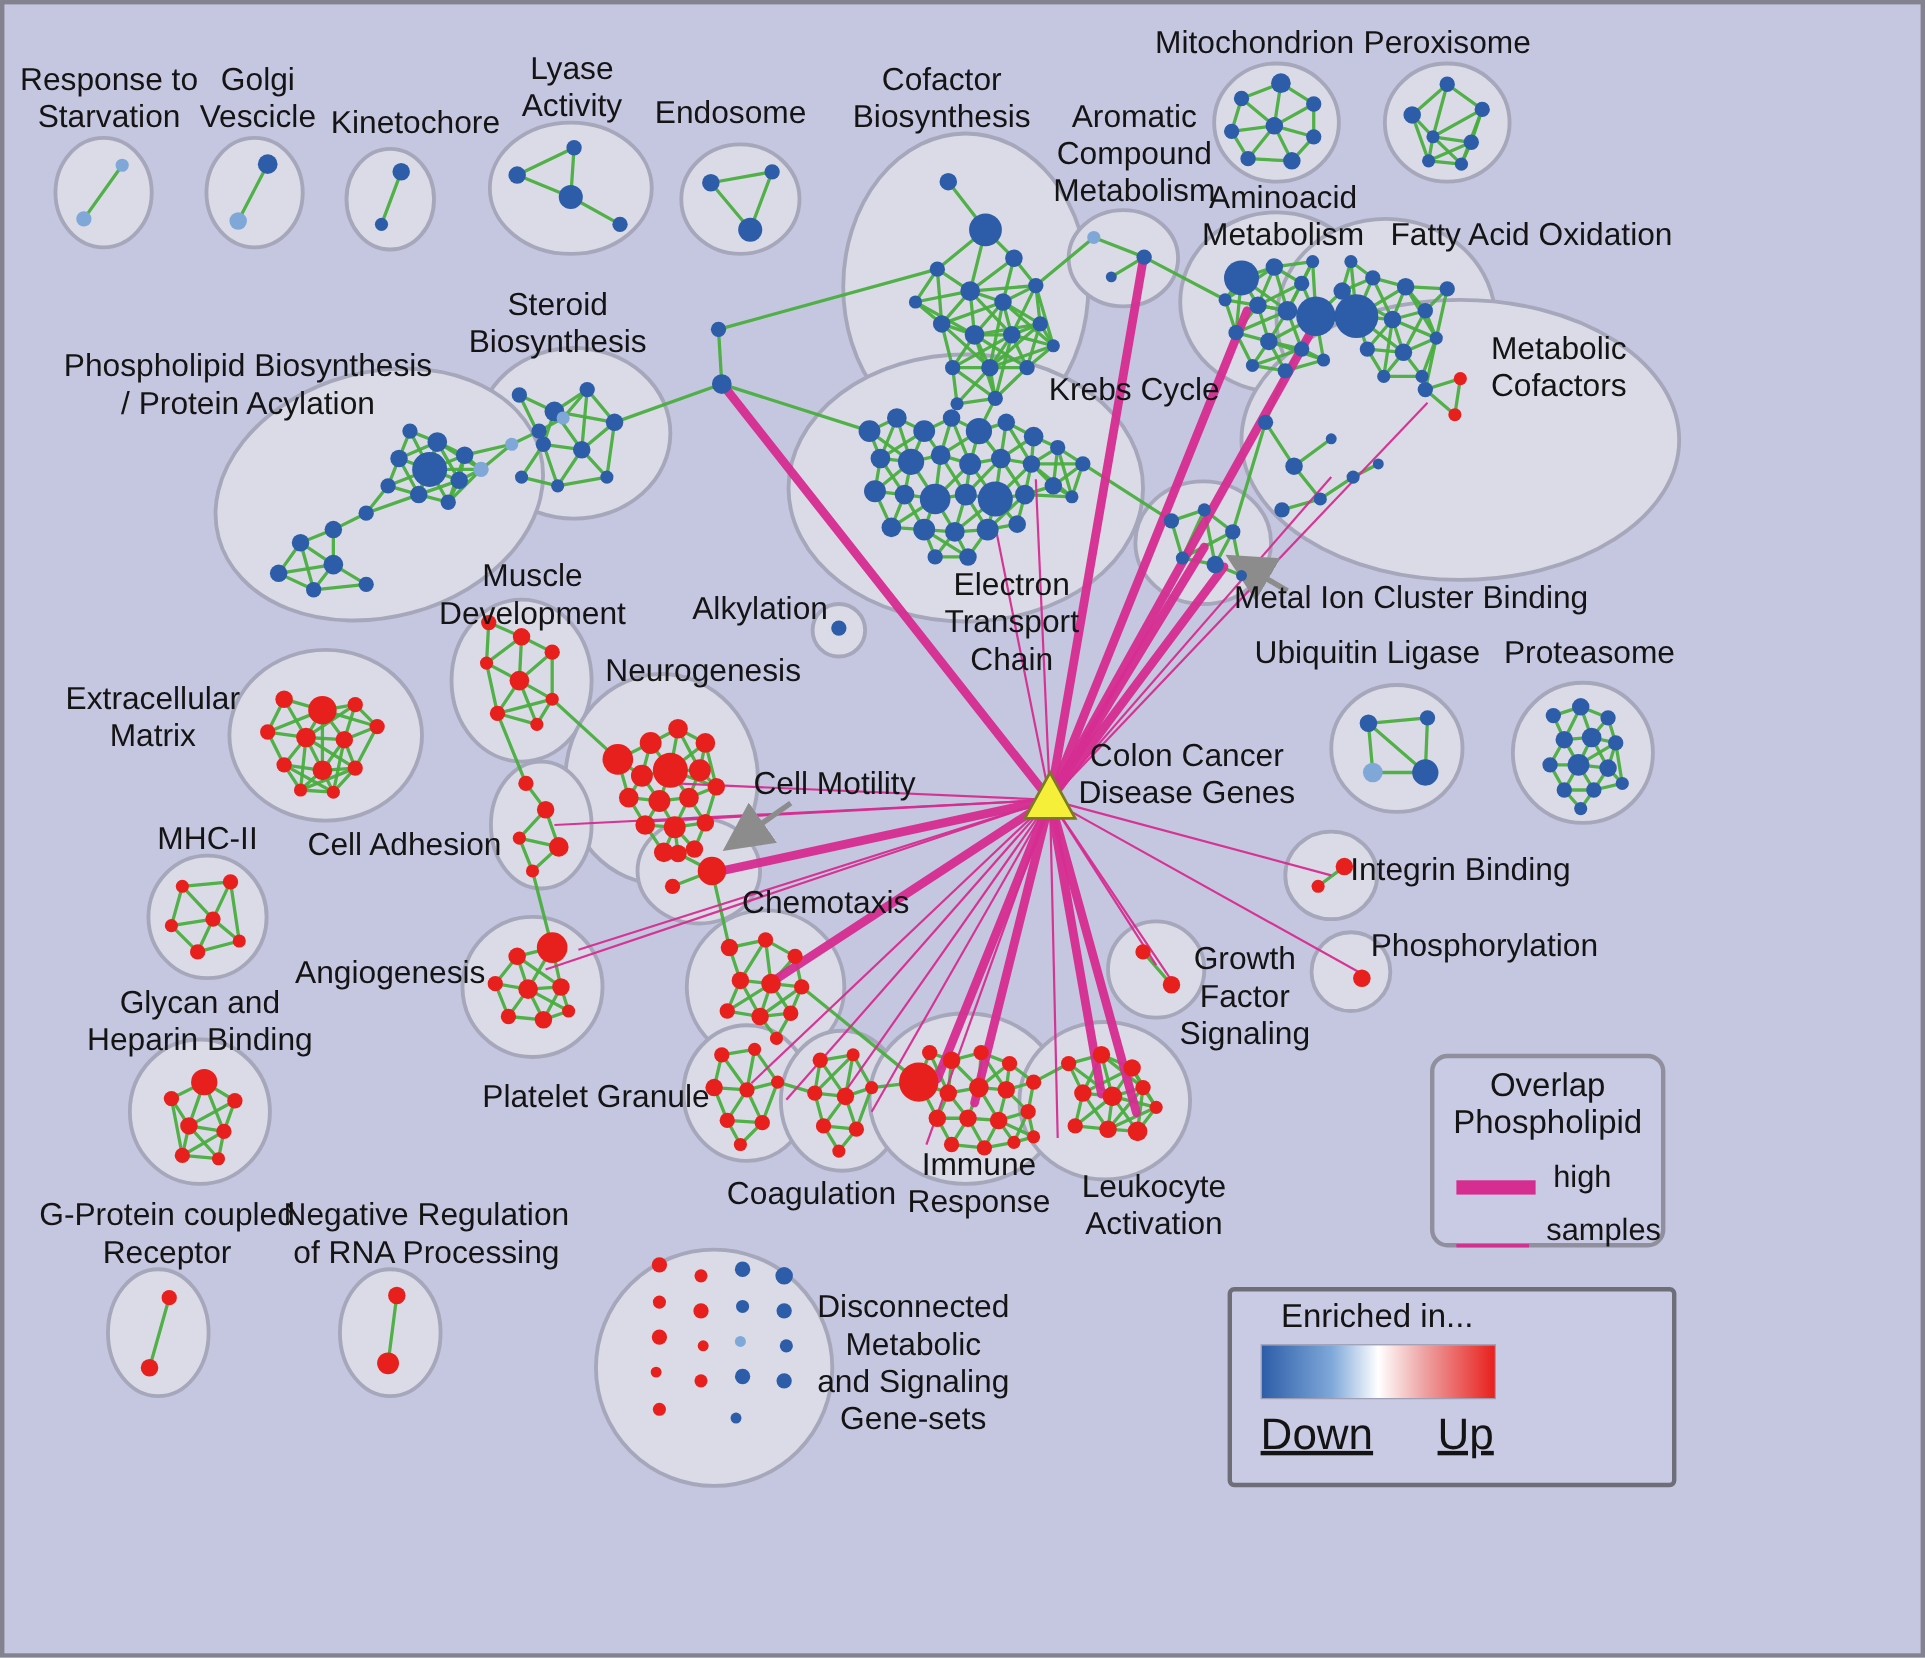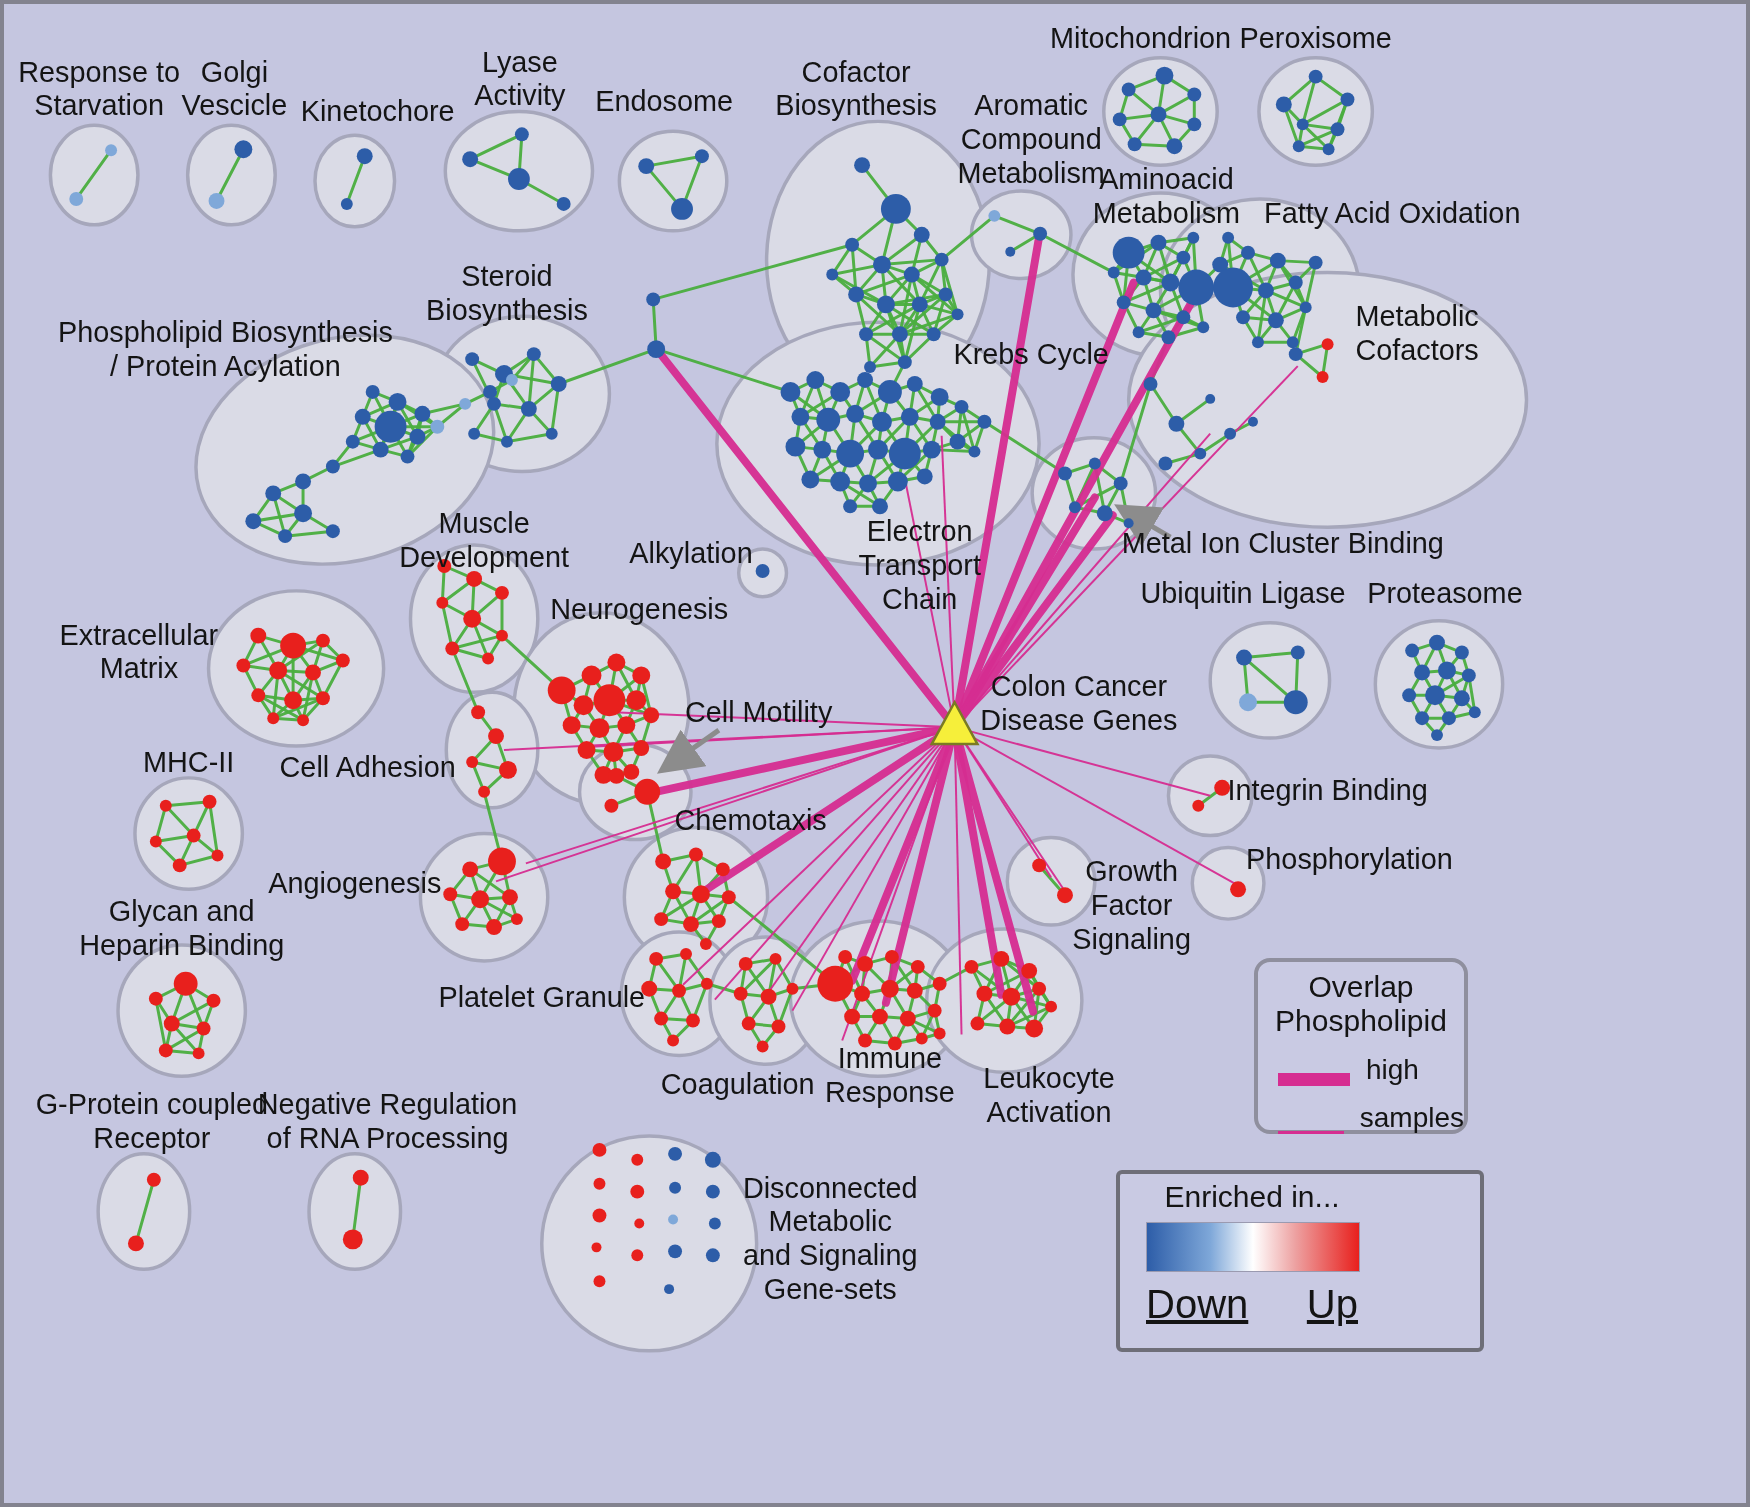--- a/index.html
+++ b/index.html
@@ -6,27 +6,27 @@
   #stage{position:relative;width:1750px;height:1507px;background:#c5c6e0;border:4px solid #83838f;box-sizing:border-box;overflow:hidden;}
   svg{display:block;}
   .cluster{fill:#dadbe6;stroke:#a6a7bb;stroke-width:3.5px;}
   .green-edge{stroke:#4aae3f;stroke-width:3px;stroke-linecap:round;opacity:.95;}
   .sig-high{stroke:#d62d91;stroke-width:8px;stroke-linecap:round;opacity:.95;}
   .sig-mod{stroke:#d62d91;stroke-width:2px;opacity:.95;}
   .arrow{stroke:#8c8c8c;stroke-width:5px;}
   .lbl{font-size:29px;fill:#141414;}
   
   .legend{position:absolute;background:#c9cae3;color:#141414;}
-  #legend-overlap{left:1250px;top:954px;width:214px;height:176px;border:4px solid #8f8f9e;border-radius:16px;box-sizing:border-box;}
+  #legend-overlap{left:1296px;top:954px;width:214px;height:176px;border:4px solid #8f8f9e;border-radius:16px;box-sizing:border-box;}
   .lg-title{font-size:30px;text-align:center;line-height:34px;margin-top:8px;}
   .lg-row{display:flex;align-items:flex-end;margin:16px 0 0 20px;}
   .lg-line-high{width:72px;height:13px;background:#d62d91;}
   .lg-line-mod{width:72px;height:3px;background:#d62d91;}
   .lg-label{margin-left:16px;font-size:28px;}
-  #legend-enriched{left:1112px;top:1166px;width:368px;height:182px;border:4px solid #6e6e78;border-radius:6px;box-sizing:border-box;display:flex;}
+  #legend-enriched{left:1112px;top:1166px;width:408px;height:182px;border:4px solid #6e6e78;border-radius:6px;box-sizing:border-box;display:flex;}
   .le-left{padding:6px 0 0 26px;width:232px;}
   .le-title{font-size:30px;text-align:center;width:212px;}
   .le-bar{width:212px;height:48px;margin-top:8px;border:1px solid #9a9ab0;}
   .le-ends{display:flex;justify-content:space-between;width:212px;font-size:40px;margin-top:10px;text-decoration:underline;}
   .le-note{flex:1;display:flex;flex-direction:column;justify-content:center;align-items:center;font-size:27px;line-height:32px;padding-right:8px;}
 </style>
 </head>
 <body>
 
 <div id="stage">

